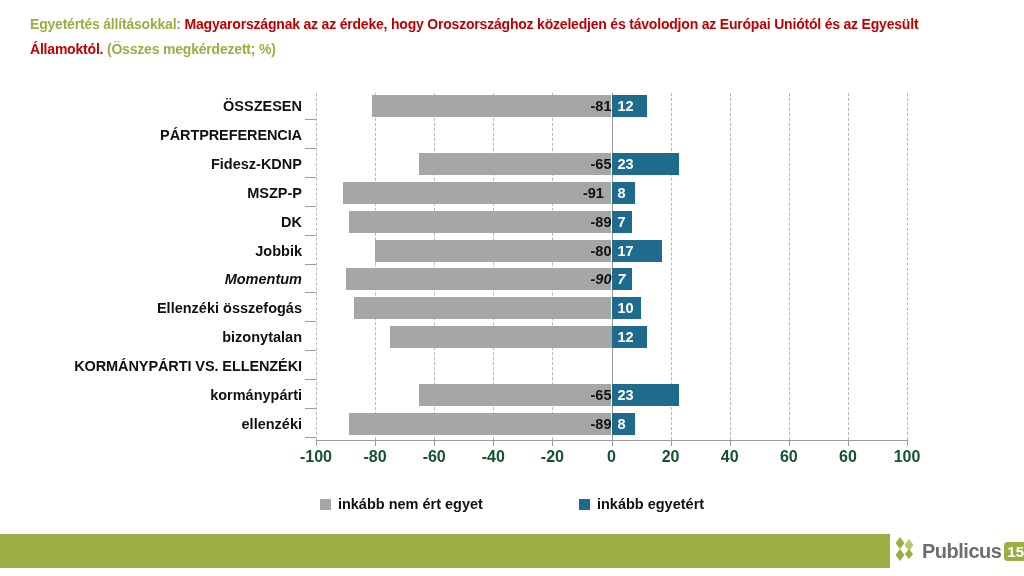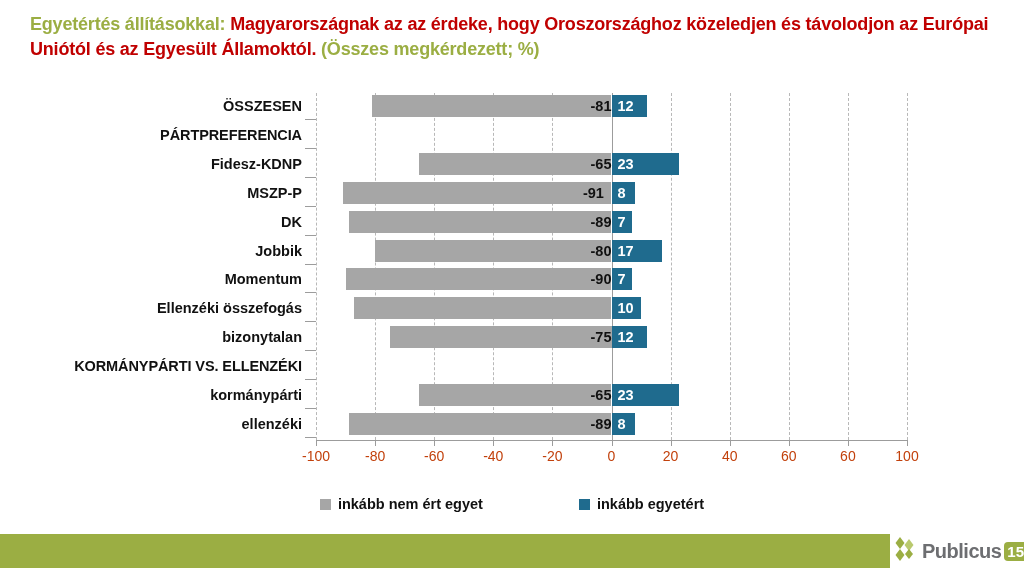--- a/index.html
+++ b/index.html
@@ -14,21 +14,21 @@
     overflow: hidden;
     position: relative;
   }
 
   
   #title-block {
     position: absolute;
     left: 30px;
     top: 12px;
     width: 965px;
-    font-size: 18px;
+    font-size: 14px;
     font-weight: bold;
     line-height: 25px;
     letter-spacing: -0.2px;
   }
   .t-olive { color: #9BAE43; }
   .t-red   { color: #C00000; }
 
   
   #chart {
     position: absolute;
@@ -72,23 +72,23 @@
     width: 0;
     height: 6px;
     border-left: 1.5px solid #9C9C9C;
   }
   .axis-tick-label {
     position: absolute;
     top: 368px;
     width: 60px;
     margin-left: -30px;
     text-align: center;
-    font-size: 14px;
-    font-weight: normal;
-    color: #c2410c;
+    font-size: 16px;
+    font-weight: bold;
+    color: #14532d;
   }
 
   
   .row {
     position: absolute;
     left: 0;
     right: 0;
     height: 26px;
   }
   .cat-label {
@@ -271,40 +271,39 @@
         <div class="bar-label pos" style="left: 611.5px; width: 20.685px;">7</div>
       </div>
       <div class="row" style="top: 157.5px;">
         <div class="cat-label">Jobbik</div>
         <div class="row-tick"></div>
         <div class="bar neg" style="left: 375.1px; width: 236.4px;"></div>
         <div class="bar-label neg" style="left: 375.1px; width: 236.4px;">-80</div>
         <div class="bar pos" style="left: 611.5px; width: 50.235px;"></div>
         <div class="bar-label pos" style="left: 611.5px; width: 50.235px;">17</div>
       </div>
-      <div class="row" style="top: 186.4px;">
+      <div class="row" style="top: 186.4px; font-style: italic;">
         <div class="cat-label">Momentum</div>
         <div class="row-tick"></div>
         <div class="bar neg" style="left: 345.55px; width: 265.95px;"></div>
         <div class="bar-label neg" style="left: 345.55px; width: 265.95px;">-90</div>
         <div class="bar pos" style="left: 611.5px; width: 20.685px;"></div>
         <div class="bar-label pos" style="left: 611.5px; width: 20.685px;">7</div>
       </div>
       <div class="row" style="top: 215.3px;">
         <div class="cat-label">Ellenzéki összefogás</div>
         <div class="row-tick"></div>
         <div class="bar neg" style="left: 354.415px; width: 257.085px;"></div>
         <div class="bar pos" style="left: 611.5px; width: 29.55px;"></div>
         <div class="bar-label pos" style="left: 611.5px; width: 29.55px;">10</div>
       </div>
       <div class="row" style="top: 244.2px;">
         <div class="cat-label">bizonytalan</div>
         <div class="row-tick"></div>
         <div class="bar neg" style="left: 389.875px; width: 221.625px;"></div>
-        <div class="bar-label neg" style="left: 389.875px; width: 221.625px;">-75</div>
         <div class="bar pos" style="left: 611.5px; width: 35.46px;"></div>
         <div class="bar-label pos" style="left: 611.5px; width: 35.46px;">12</div>
       </div>
       <div class="row" style="top: 273.1px; padding-left: 12px;">
         <div class="cat-label header">KORMÁNYPÁRTI VS. ELLENZÉKI</div>
         <div class="row-tick"></div>
       </div>
       <div class="row" style="top: 302px;">
         <div class="cat-label">kormánypárti</div>
         <div class="row-tick"></div>

